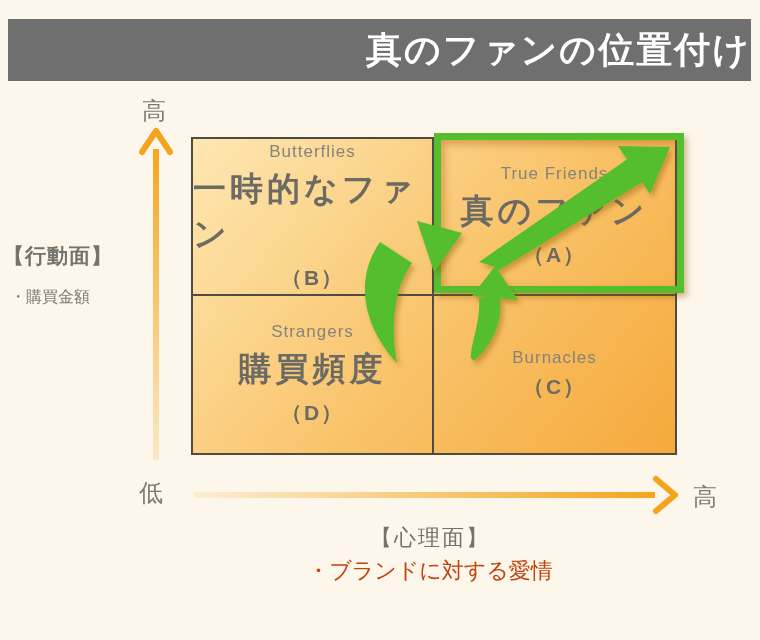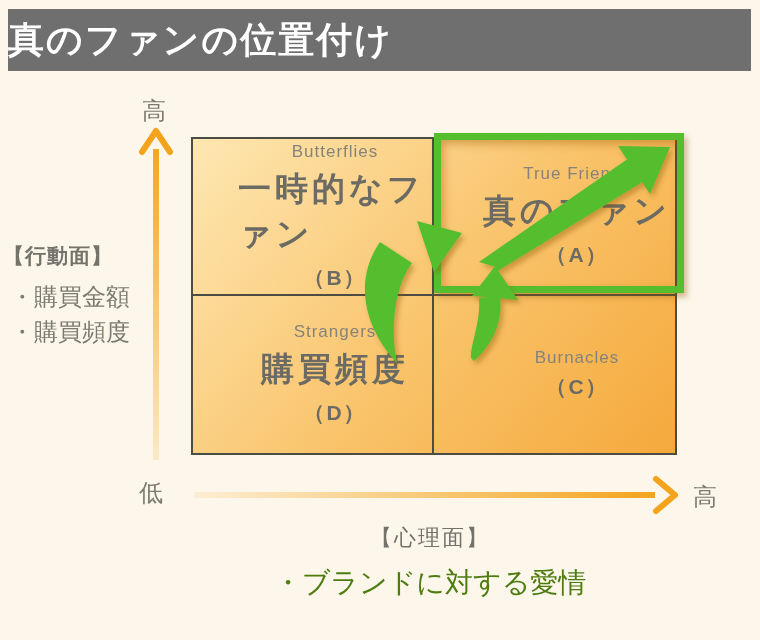--- a/index.html
+++ b/index.html
@@ -3,38 +3,37 @@
 <meta charset="utf-8">
 <style>
   html,body{margin:0;padding:0;}
   .page{
     position:relative;width:760px;height:640px;overflow:hidden;
     background:#FCF7EA;
     font-family:"Liberation Sans","DejaVu Sans",sans-serif;
   }
   
   .header{
-    position:absolute;left:8px;top:9px;width:743px;height:62px;
-    background:#6F6F6F;display:flex;align-items:center;justify-content:flex-start;
+    position:absolute;left:8px;top:19px;width:743px;height:62px;
+    background:#6F6F6F;display:flex;align-items:center;justify-content:flex-end;
   }
   .header .title{
     color:#FFFFFF;font-size:36px;font-weight:700;letter-spacing:2px;
   }
   
   .matrix{
     position:absolute;left:191px;top:137px;width:486px;height:318px;
     background:linear-gradient(130deg,#FEE7B2 0%,#F9C268 55%,#F5A93C 100%);
     border:2px solid #4D4C43;box-sizing:border-box;
     display:grid;grid-template-columns:1fr 1fr;grid-template-rows:1fr 1fr;
     z-index:1;
   }
   .quad{
     display:flex;flex-direction:column;align-items:center;justify-content:center;
     box-sizing:border-box;
-    padding-left:45px;
   }
   .quad.tl{border-right:2px solid #4D4C43;border-bottom:2px solid #4D4C43;}
   .quad.tr{border-bottom:2px solid #4D4C43;}
   .quad.bl{border-right:2px solid #4D4C43;}
   .quad .en{font-size:17px;color:#85837B;margin-bottom:5px;letter-spacing:1px;}
   .quad .ja{font-size:33px;font-weight:700;color:#6B6A63;letter-spacing:4px;margin-bottom:7px;}
   .quad .code{font-size:21px;font-weight:700;color:#6B6A63;letter-spacing:2px;}
   
   .highlight-box{
     position:absolute;left:434px;top:133px;width:250px;height:160px;
@@ -43,41 +42,40 @@
     z-index:2;
   }
   
   .overlay{
     position:absolute;left:0;top:0;width:760px;height:640px;z-index:3;pointer-events:none;
   }
   
   .txt{position:absolute;color:#7B7A72;}
   .axis-cap{font-size:24px;}
   .side-title{font-size:21px;font-weight:700;color:#74736B;letter-spacing:1px;}
-  .side-bullets{font-size:24px;line-height:35px;color:#7B7A72;}
+  .side-bullets{font-size:16px;line-height:35px;color:#7B7A72;}
   .bottom-block{
     position:absolute;left:170px;top:523px;width:520px;text-align:center;
   }
   .bottom-title{font-size:22px;font-weight:400;color:#74736B;letter-spacing:2px;}
-  .bottom-bullets{font-size:28px;line-height:35px;color:#4d7c0f;margin-top:12px;}
+  .bottom-bullets{font-size:22px;line-height:35px;color:#c2410c;margin-top:0;}
 </style>
 </head>
 <body>
 
 <div class="page">
 
   <div class="header">
     <div class="title">真のファンの位置付け</div>
   </div>
 
   <div class="txt axis-cap" style="left:142px;top:95px;">高</div>
   <div class="txt side-title" style="left:3px;top:242px;">【行動面】</div>
   <div class="txt side-bullets" style="left:10px;top:279px;">
     <div>・購買金額</div>
-    <div>・購買頻度</div>
   </div>
 
   <div class="txt axis-cap" style="left:139px;top:477px;">低</div>
   <div class="txt axis-cap" style="left:693px;top:481px;">高</div>
 
   <div class="matrix">
     <div class="quad tl">
       <div class="en">Butterflies</div>
       <div class="ja">一時的なファン</div>
       <div class="code">（B）</div>

